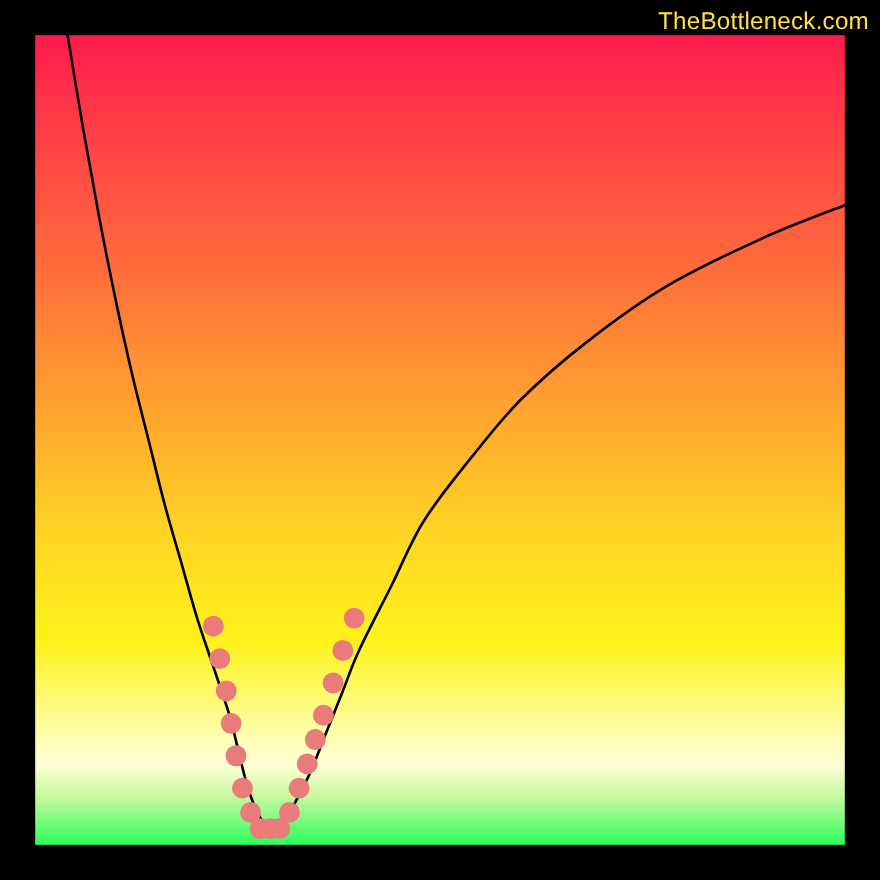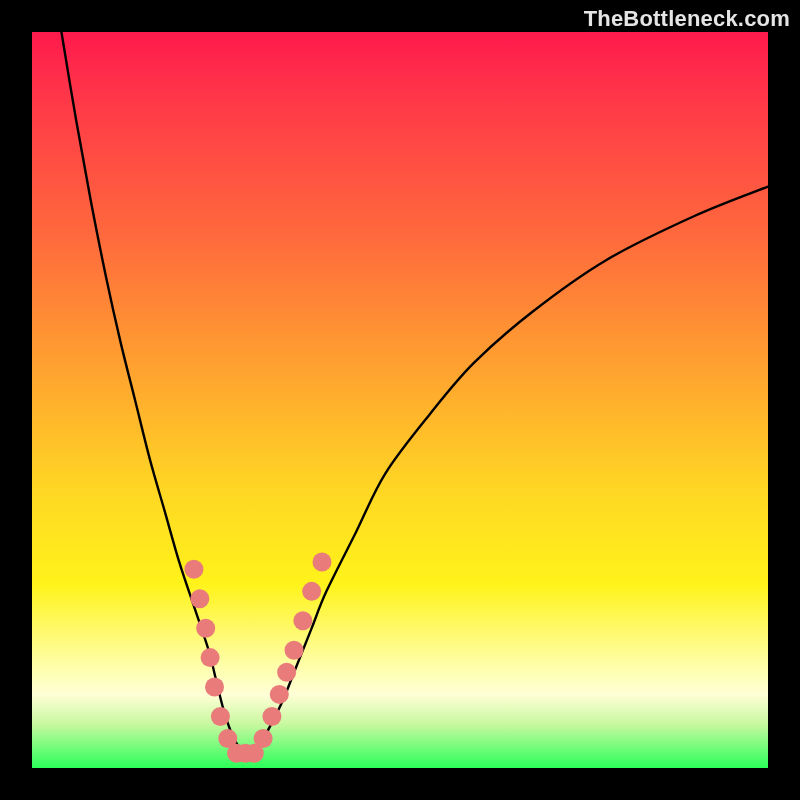--- a/index.html
+++ b/index.html
@@ -37,23 +37,23 @@
       #fefea8 86%,
       #ffffd6 90%,
       #c9f8a0 94%,
       #2bff5a 100%
     );
   }
   .watermark {
     position: absolute;
     top: 6px;
     right: 10px;
-    color: #e5e5e5;
+    color: #fde047;
     font-size: 22px;
-    font-weight: 700;
+    font-weight: 400;
     letter-spacing: 0.2px;
     user-select: none;
   }
   svg.curve {
     position: absolute;
     left: 0;
     top: 0;
     width: 736px;
     height: 736px;
     overflow: visible;

